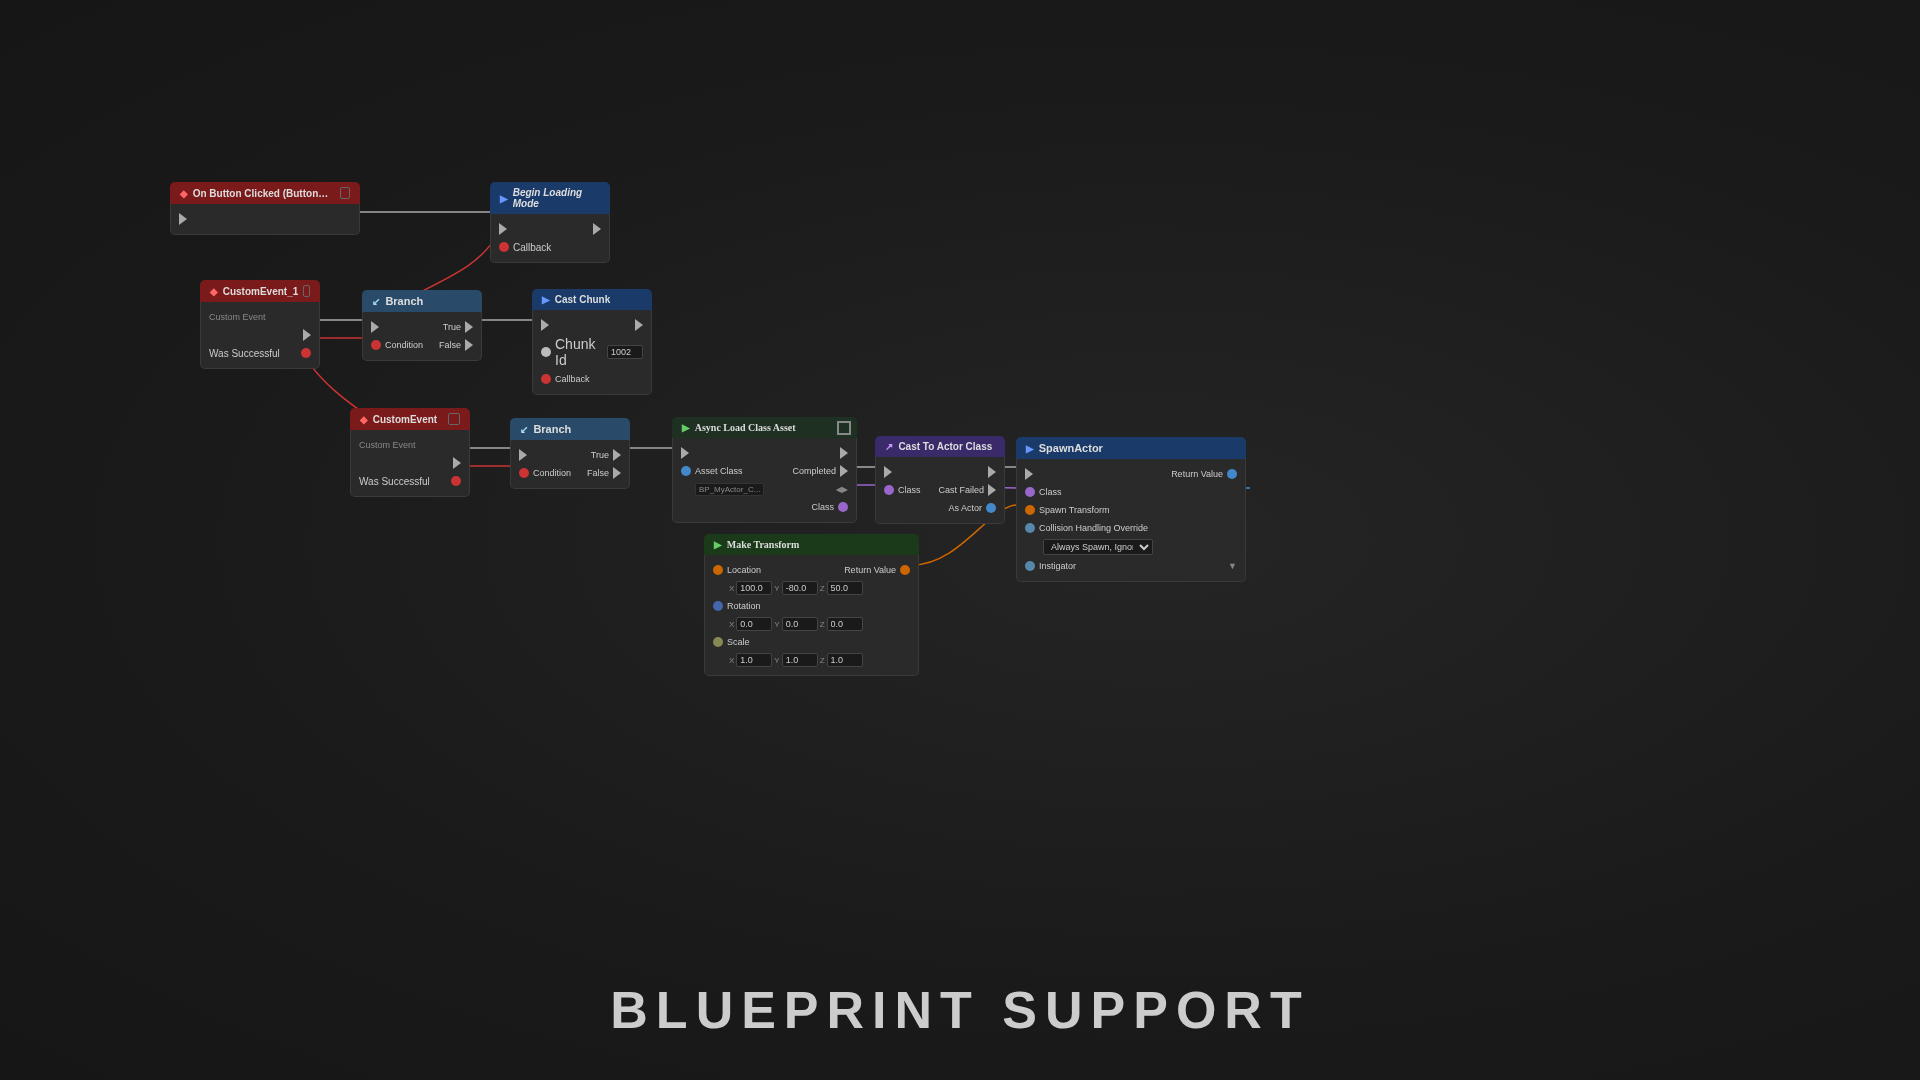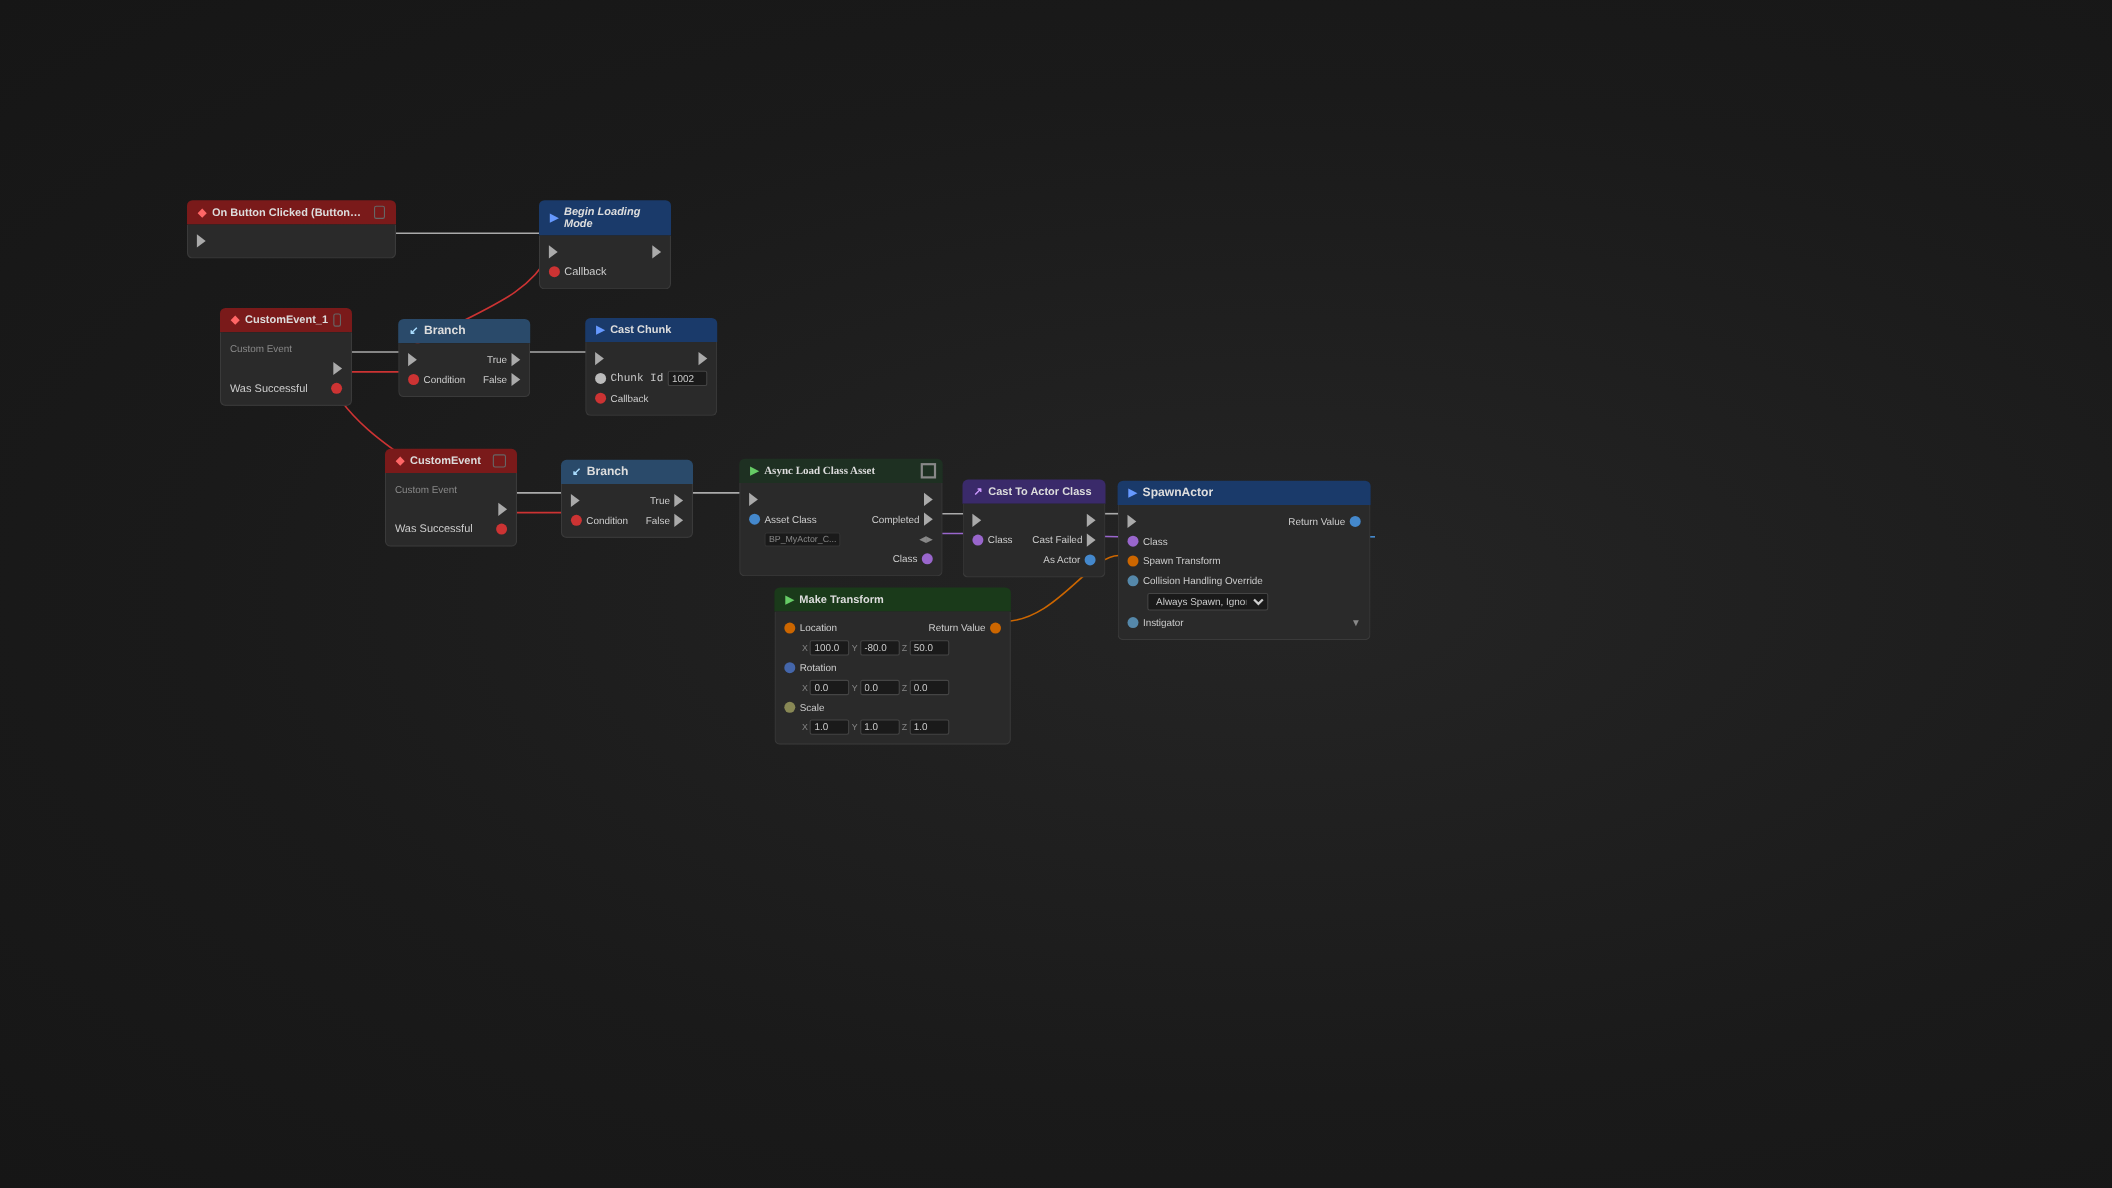--- a/index.html
+++ b/index.html
@@ -210,20 +210,21 @@
     <path d="M 912 565, C 960 565, 990 505, 1017 505" stroke="#cc6600" stroke-width="1.5" fill="none"></path>
 
     <path d="M 437 466, L 517 466" stroke="#cc3333" stroke-width="1.5" fill="none"></path>
 
     <path d="M 295 338 C 320 400, 400 430, 437 466" stroke="#cc3333" stroke-width="1.5" fill="none"></path>
   </svg>
 
   <div class="nodes-layer">
 
 
+    <div class="bottom-title">BLUEPRINT SUPPORT</div>
 
     <div class="node" style="left:170px; top:182px; width:190px;">
       <div class="node-header header-event">
         <span style="color:#ff6666; font-size:10px;">◆</span>
         <span style="font-size:10px; white-space:nowrap; overflow:hidden; text-overflow:ellipsis;">On Button Clicked (ButtonCharacter1)</span>
         <span style="margin-left:auto; width:12px; height:12px; border:1px solid #666; display:inline-block; border-radius:2px;"></span>
       </div>
       <div class="node-body">
         <div class="node-row">
           <span class="exec-out"></span>
@@ -297,21 +298,21 @@
         <span style="font-size:10px;">Cast Chunk</span>
       </div>
       <div class="node-body">
         <div class="node-row">
           <span class="pin-exec pin-exec-in" style="border-left-color:#aaa;"></span>
           <span style="flex:1"></span>
           <span class="exec-out"></span>
         </div>
         <div class="node-row">
           <span class="pin pin-white"></span>
-          <span style="font-size:10px; color:#ccc;font-family:Liberation Mono, monospace;">Chunk Id</span>
+          <span style="font-size:14px; color:#ccc;">Chunk Id</span>
           <input class="input-field" value="1002" style="margin-left: 0;">
         </div>
         <div class="node-row">
           <span class="pin pin-red"></span>
           <span style="font-size:9px; color:#ccc;">Callback</span>
         </div>
       </div>
     </div>
 
     <div class="node" style="left:350px; top:408px; width:105px;">
@@ -447,21 +448,21 @@
           <span class="pin pin-blue" style="background:#5588aa;"></span>
           <span style="font-size:9px; color:#ccc;">Instigator</span>
           <span style="margin-left:auto; font-size:9px; color:#888;">▼</span>
         </div>
       </div>
     </div>
 
     <div class="node" style="left:704px; top:534px; width:215px;">
       <div class="node-header header-transform">
         <span style="color:#66cc66; font-size:10px;">▶</span>
-        <span style="font-size:10px;">Make Transform</span>
+        <span style="font-size:10px;font-family:Liberation Serif, serif;">Make Transform</span>
       </div>
       <div class="node-body">
 
         <div class="node-row">
           <span class="pin pin-orange"></span>
           <span style="font-size:9px; color:#ccc; flex:1;">Location</span>
           <span style="font-size:9px; color:#ccc; margin-left:auto;">Return Value</span>
           <span class="pin pin-orange"></span>
         </div>
         <div class="node-row" style="gap:2px;">

